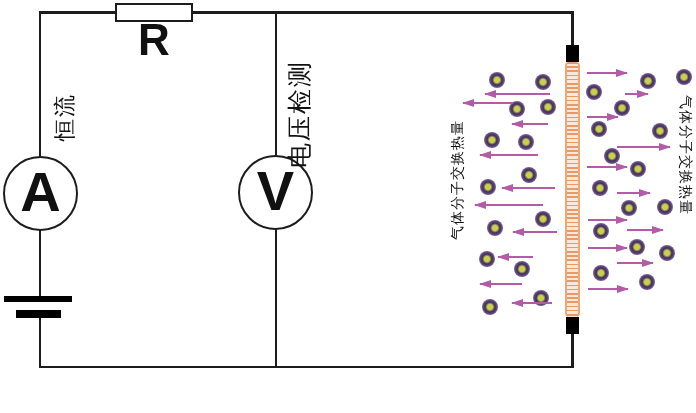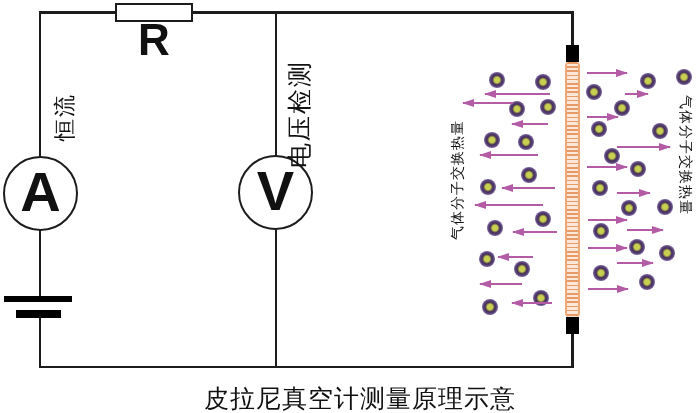--- a/index.html
+++ b/index.html
@@ -144,14 +144,13 @@
       <div class="arrow right" style="left: 617px; top: 146px; width: 53px;"></div>
       <div class="arrow right" style="left: 587px; top: 166px; width: 40px;"></div>
       <div class="arrow right" style="left: 617px; top: 192px; width: 33px;"></div>
       <div class="arrow right" style="left: 588px; top: 219px; width: 39px;"></div>
       <div class="arrow right" style="left: 627px; top: 229px; width: 36px;"></div>
       <div class="arrow right" style="left: 588px; top: 247px; width: 39px;"></div>
       <div class="arrow right" style="left: 617px; top: 262px; width: 36px;"></div>
       <div class="arrow right" style="left: 588px; top: 288px; width: 40px;"></div>
     </div>
 
-  <div class="caption">皮拉尼真空计测量原理示意</div>
 </div>
 
 </body></html>

